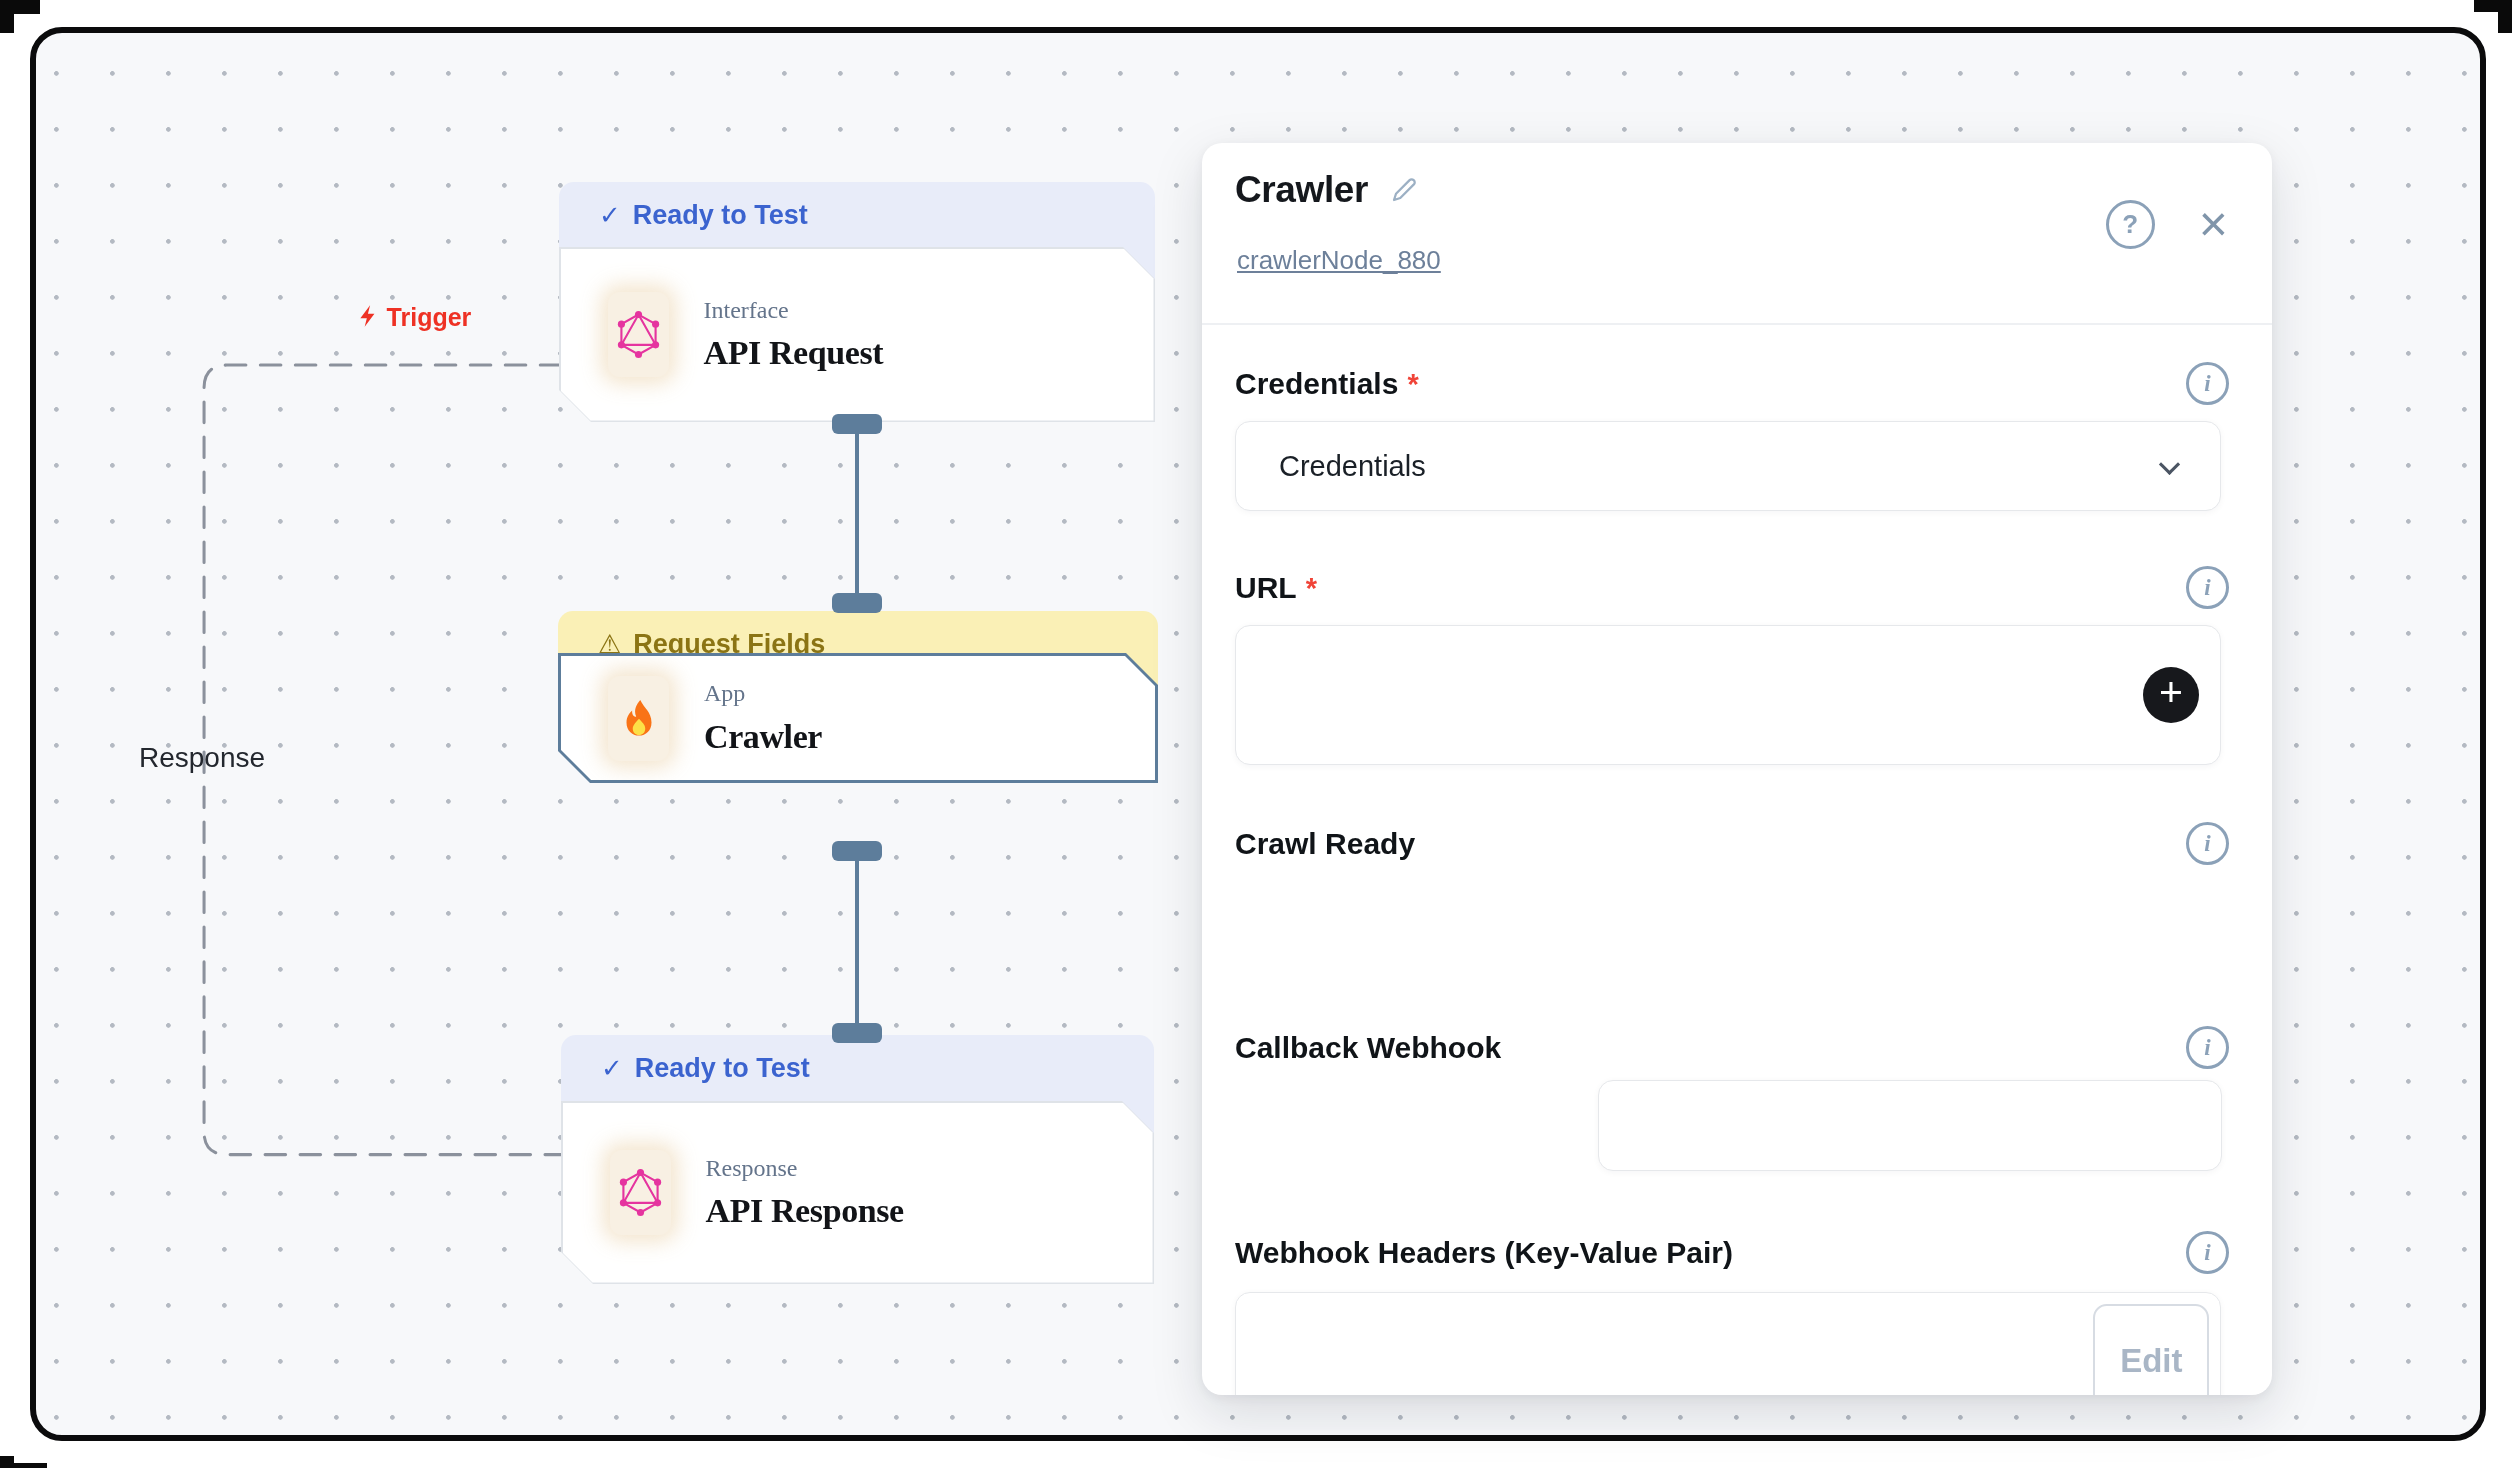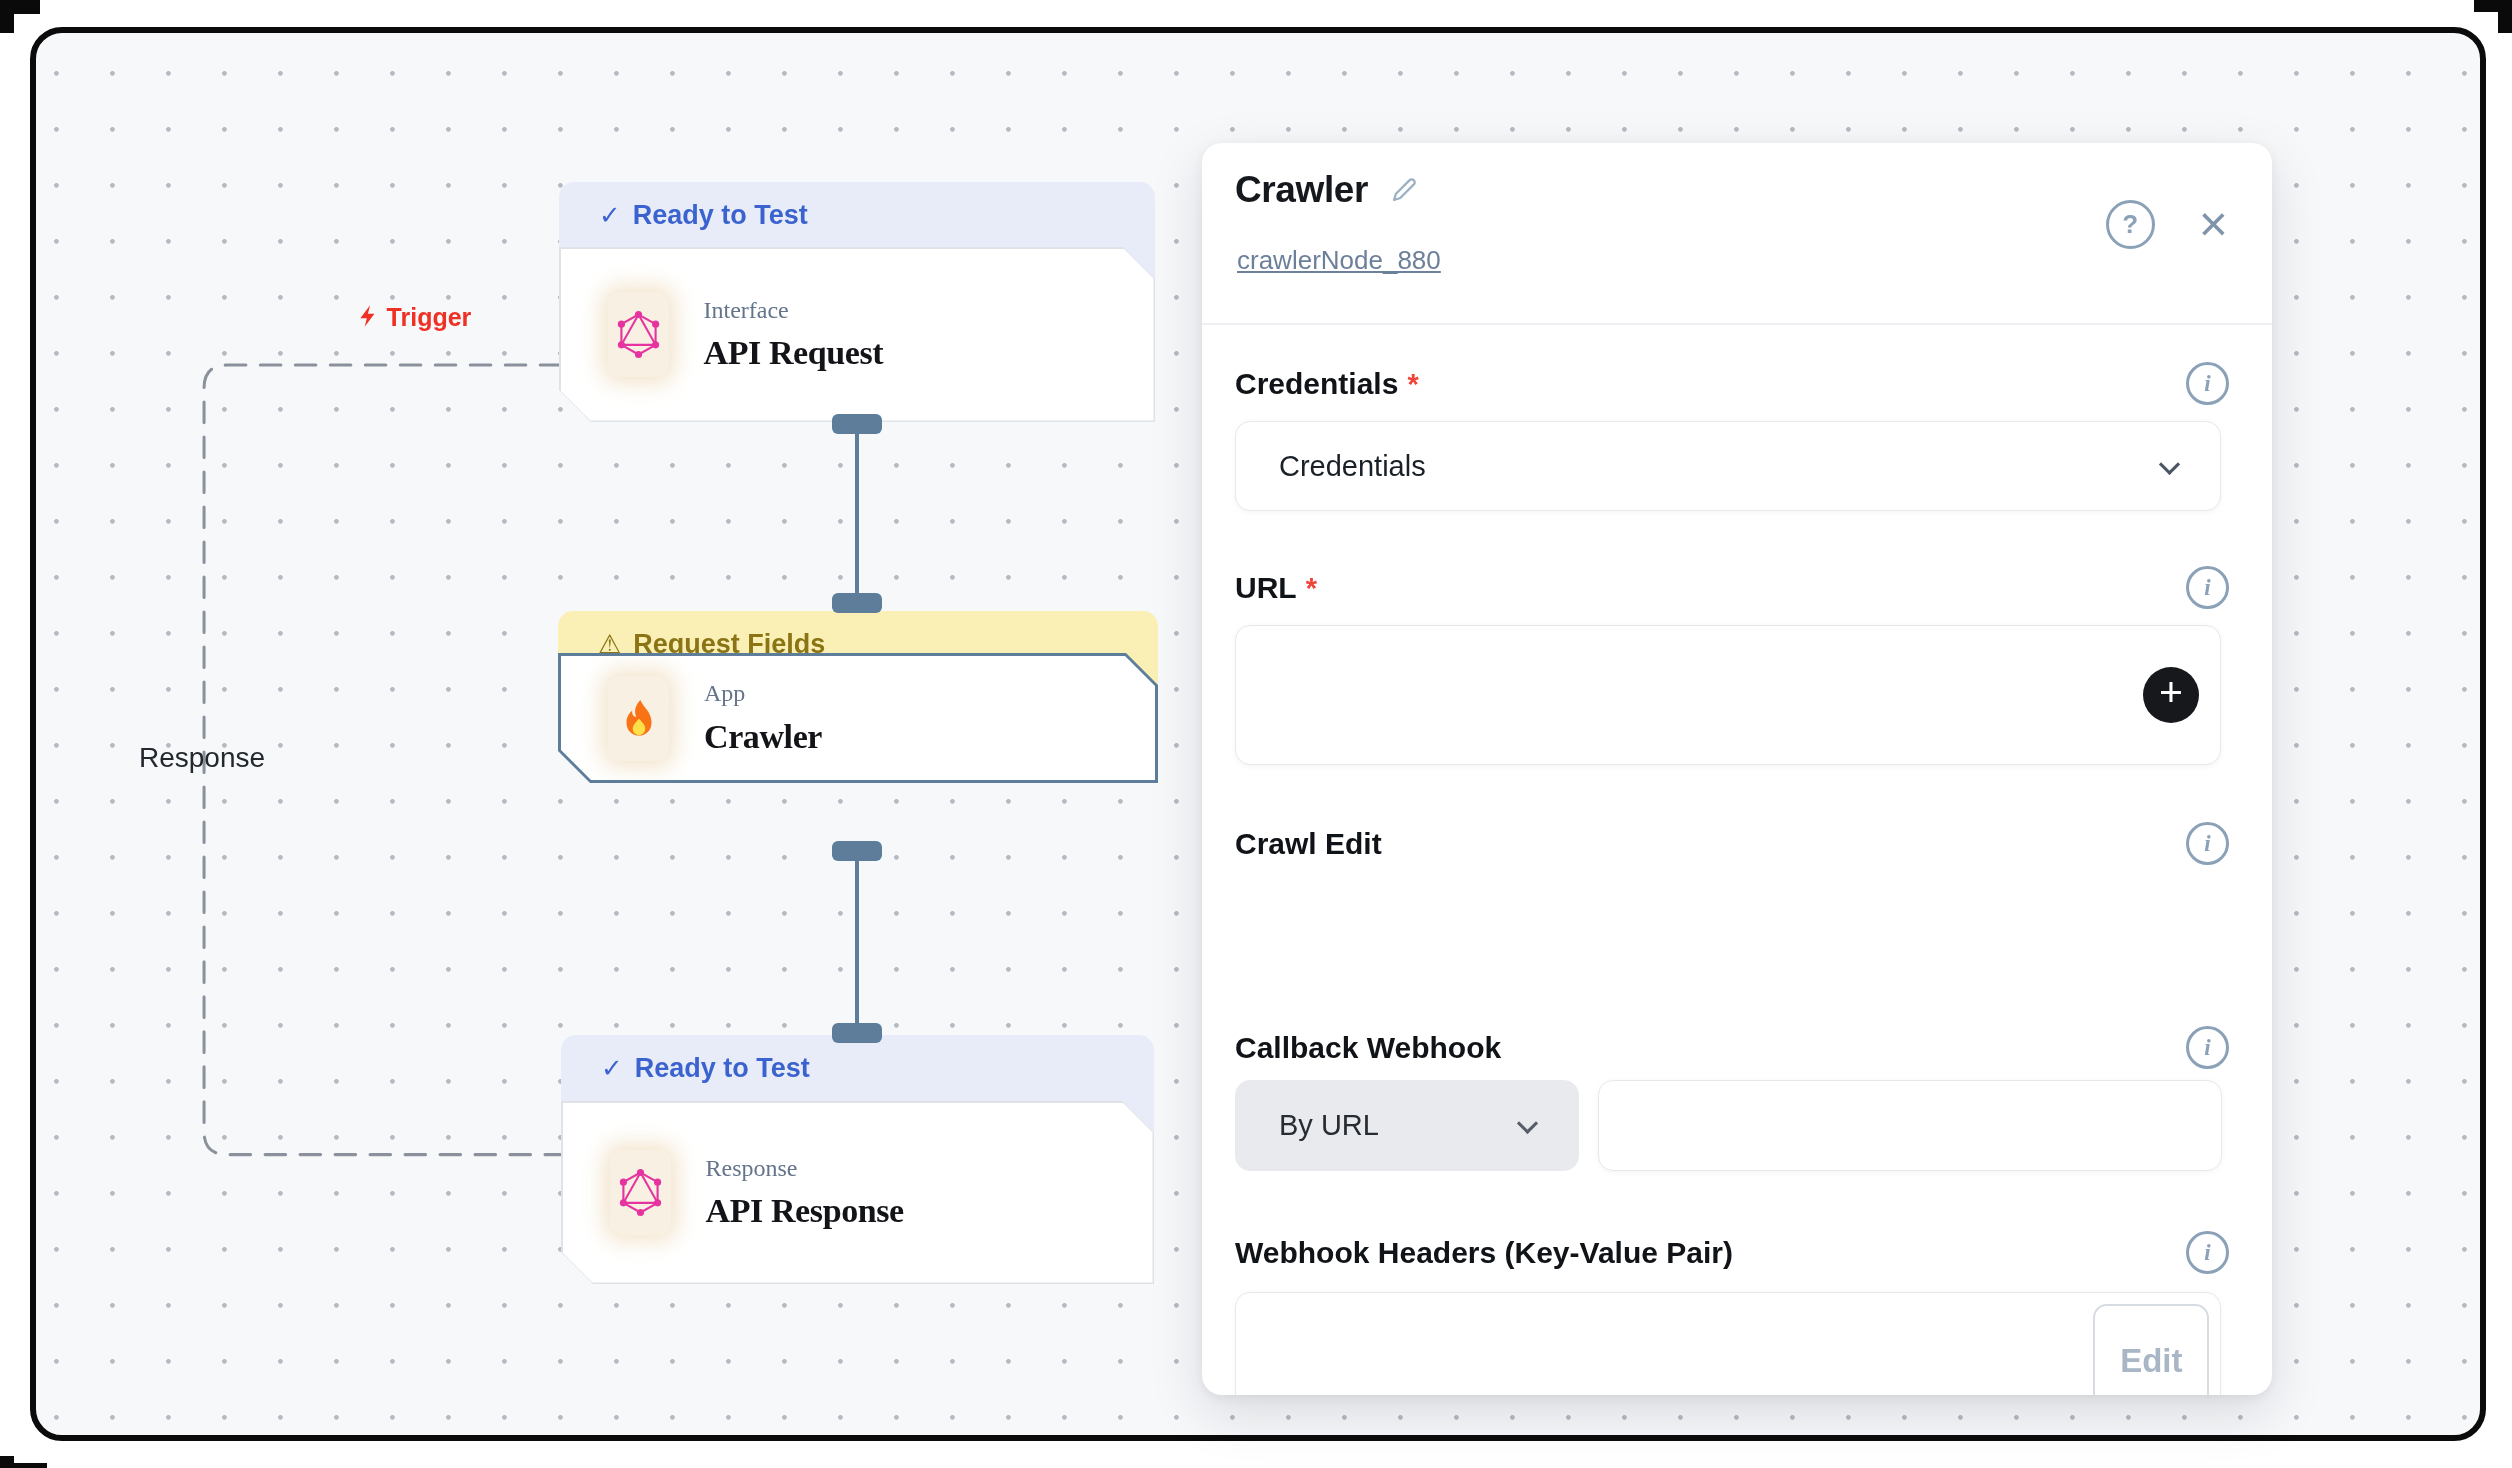--- a/index.html
+++ b/index.html
@@ -251,32 +251,28 @@
       </div>
       <div class="circle-icon info-circle">i</div>
     </div>
     <div class="bigin" style="top:482px;height:140px">
       <div class="plus-btn">
         <span>+</span>
       </div>
     </div>
 
     <div class="frow" style="top:679px">
-      <div class="flabel">Crawl Edit</div>
+      <div class="flabel">Crawl Ready</div>
       <div class="circle-icon info-circle">i</div>
     </div>
 
     <div class="frow" style="top:883px">
       <div class="flabel">Callback Webhook</div>
       <div class="circle-icon info-circle">i</div>
     </div>
-    <div class="sel gray" style="top:937px;height:91px">
-      <span>By URL</span>
-      <span class="chev"></span>
-    </div>
     <div class="webhook-in" style="top:937px"></div>
 
     <div class="frow" style="top:1088px">
       <div class="flabel">Webhook Headers (Key-Value Pair)</div>
       <div class="circle-icon info-circle">i</div>
     </div>
     <div class="bigin" style="top:1149px;height:167px">
       <div class="edit-btn">Edit</div>
     </div>
 

